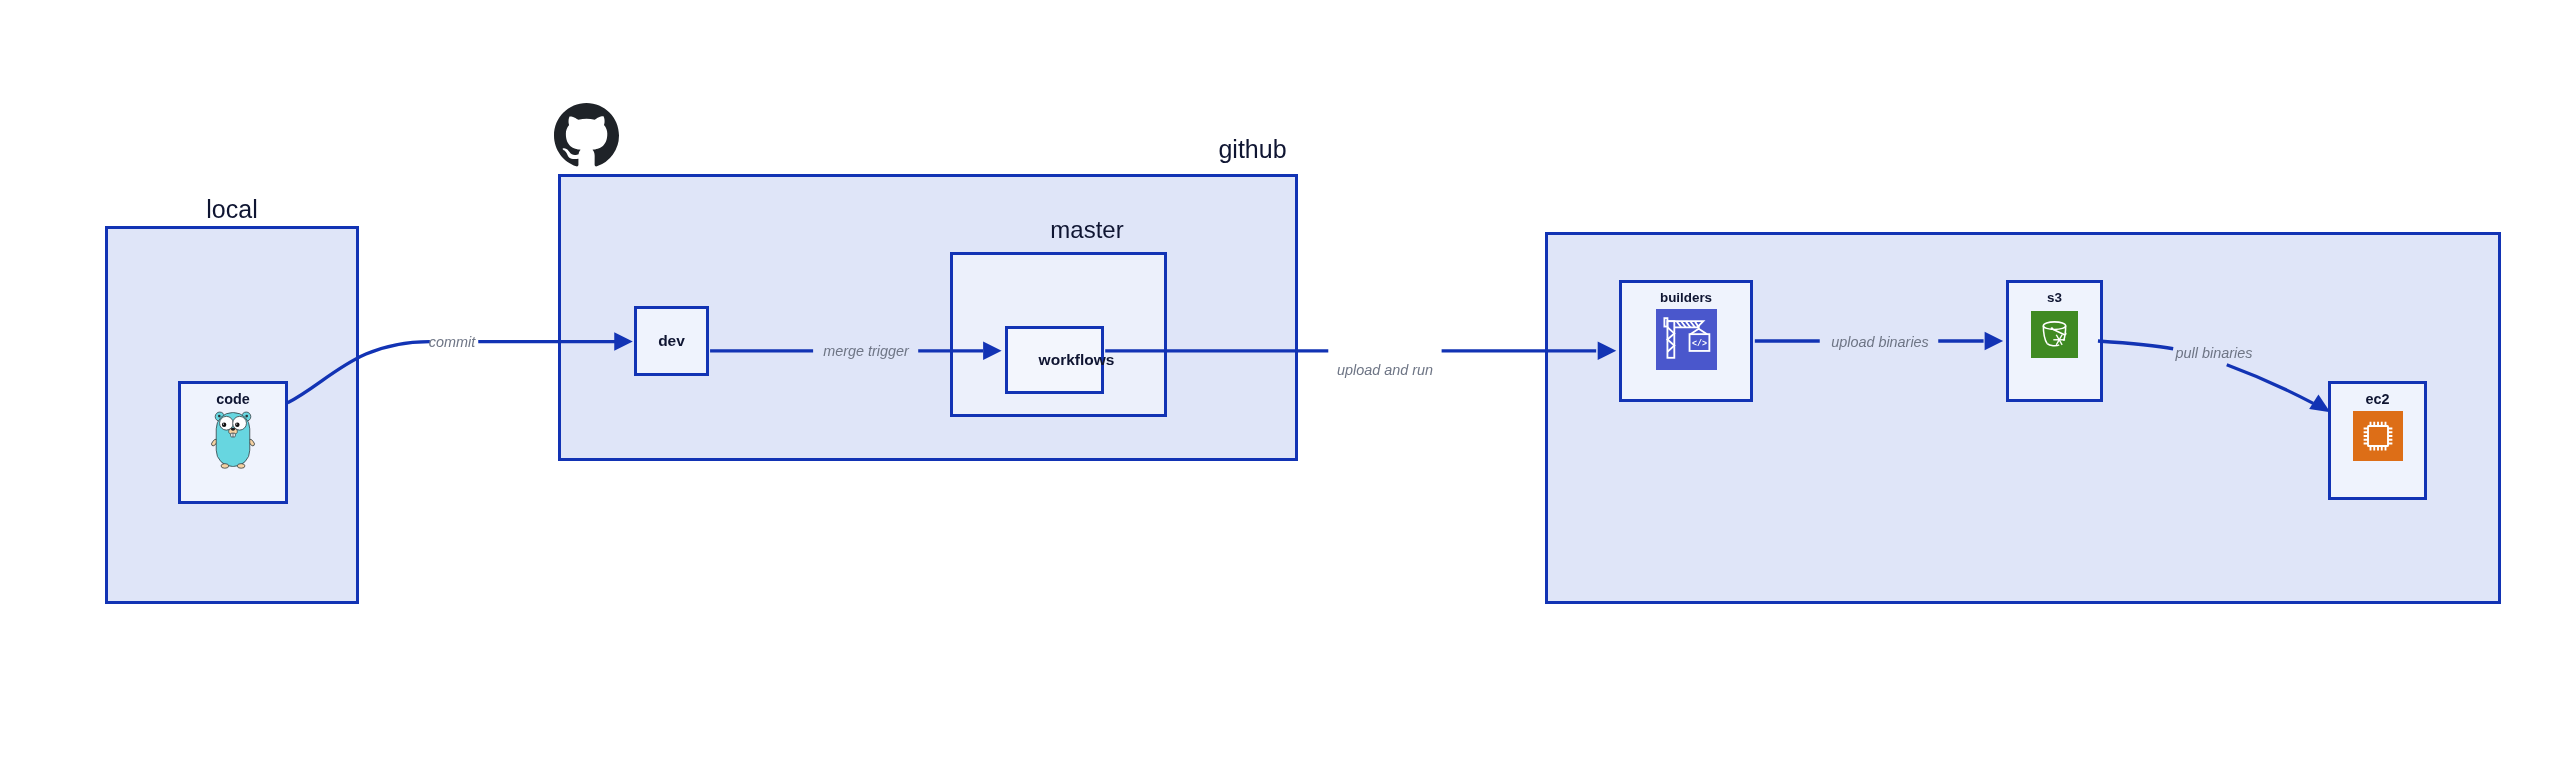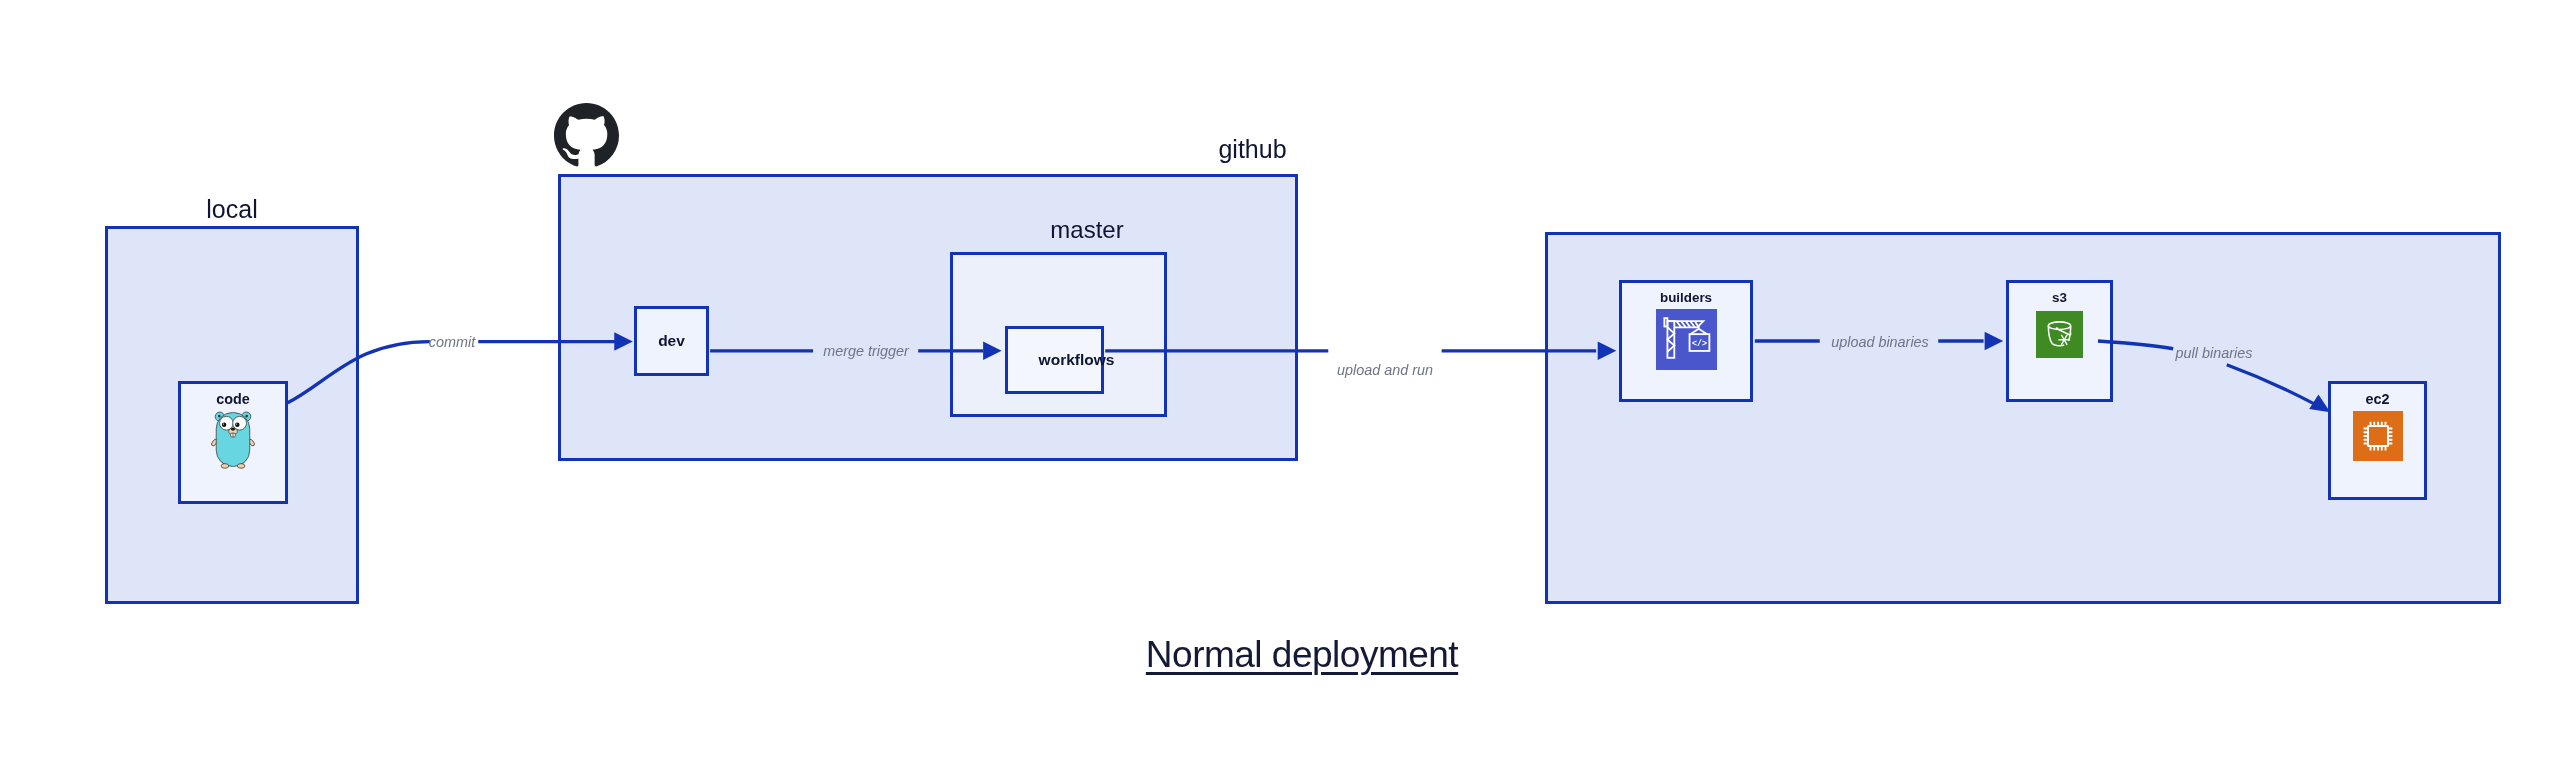--- a/index.html
+++ b/index.html
@@ -102,21 +102,21 @@
         <path d="M15 16 H62 L54 24 H24"></path>
         <path d="M27 16 L33 24 M39 24 L33 16 M39 16 L45 24 M51 24 L45 16 M51 16 L56 24"></path>
         <path d="M56 21 V27"></path>
         <path d="M56 26 L45 33 M56 26 L67 33"></path>
         <rect x="44" y="33" width="26" height="22"></rect>
       </g>
       <text x="57" y="48" font-size="11" font-weight="bold" fill="#ffffff" text-anchor="middle" font-family="Liberation Mono, monospace">&lt;/&gt;</text>
     </svg>
   </div>
 
-  <div class="node" style="left:2006px;top:280px;width:107px;height:122px;">
+  <div class="node" style="left:2006px;top:280px;width:97px;height:122px;">
     <div class="node-label top-label" style="font-size:13.4px;">s3</div>
     <svg class="icon-tile" width="47" height="47" viewBox="0 0 80 80" style="margin-top:6.2px;">
       <rect x="0" y="0" width="80" height="80" fill="#3f8a22"></rect>
       <g stroke="#ffffff" stroke-width="2.6" fill="none">
         <ellipse cx="40" cy="25" rx="19" ry="6.5"></ellipse>
         <path d="M21 25 C21 38 24 50 27.5 55.5"></path>
         <path d="M59 25 C59 36 57.5 45 55.5 50.5"></path>
         <path d="M27.5 55.5 C32 59.5 43 60.5 48 57.5"></path>
         <circle cx="35.5" cy="30" r="2.2" fill="#ffffff" stroke="none"></circle>
         <path d="M37.2 31 L56 40 C59 41.5 60.5 38.5 58 36.3"></path>
@@ -170,16 +170,15 @@
       <polygon points="4523,800 4482,794 4500,766"></polygon>
     </g>
   </svg>
 
   <div class="edge-label" style="left:452px;top:342px;">commit</div>
   <div class="edge-label" style="left:866px;top:351px;">merge trigger</div>
   <div class="edge-label" style="left:1385px;top:370px;">upload and run</div>
   <div class="edge-label" style="left:1880px;top:342px;">upload binaries</div>
   <div class="edge-label" style="left:2214px;top:353px;">pull binaries</div>
 
-  <div class="diagram-title">Normal deployment</div>
 
 </div>
 
 
 </body></html>

